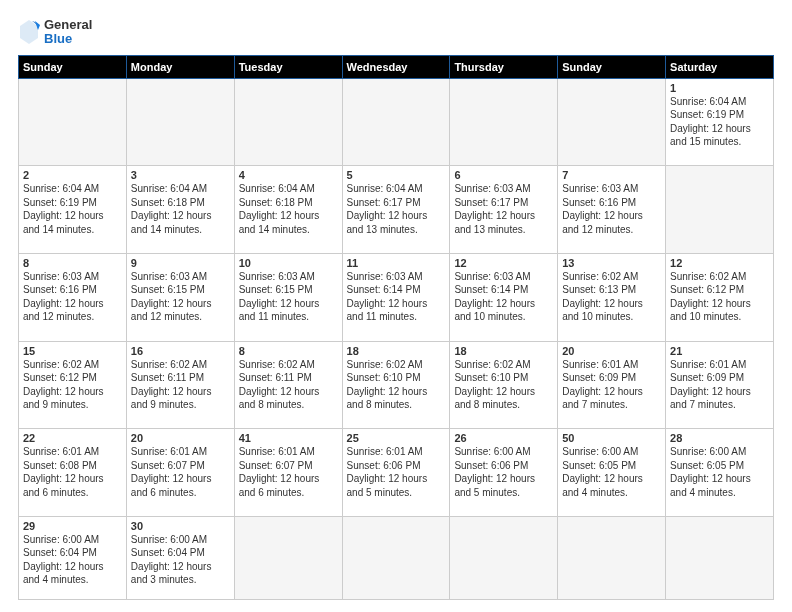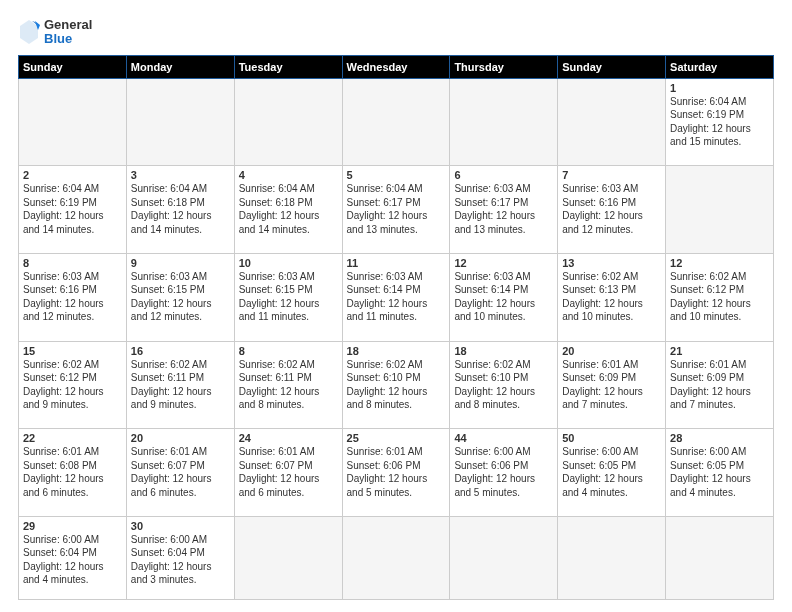--- a/index.html
+++ b/index.html
@@ -292,35 +292,35 @@
 and 6 minutes.</div>
           </td>
           <td>
             <span class="day-number">20</span>
             <div class="day-info" style="white-space: pre-line;">Sunrise: 6:01 AM
 Sunset: 6:07 PM
 Daylight: 12 hours
 and 6 minutes.</div>
           </td>
           <td>
-            <span class="day-number">24</span>
+            <span class="day-number">41</span>
             <div class="day-info" style="white-space: pre-line;">Sunrise: 6:01 AM
 Sunset: 6:07 PM
 Daylight: 12 hours
 and 6 minutes.</div>
           </td>
           <td>
             <span class="day-number">25</span>
             <div class="day-info" style="white-space: pre-line;">Sunrise: 6:01 AM
 Sunset: 6:06 PM
 Daylight: 12 hours
 and 5 minutes.</div>
           </td>
           <td>
-            <span class="day-number">44</span>
+            <span class="day-number">26</span>
             <div class="day-info" style="white-space: pre-line;">Sunrise: 6:00 AM
 Sunset: 6:06 PM
 Daylight: 12 hours
 and 5 minutes.</div>
           </td>
           <td>
             <span class="day-number">50</span>
             <div class="day-info" style="white-space: pre-line;">Sunrise: 6:00 AM
 Sunset: 6:05 PM
 Daylight: 12 hours

